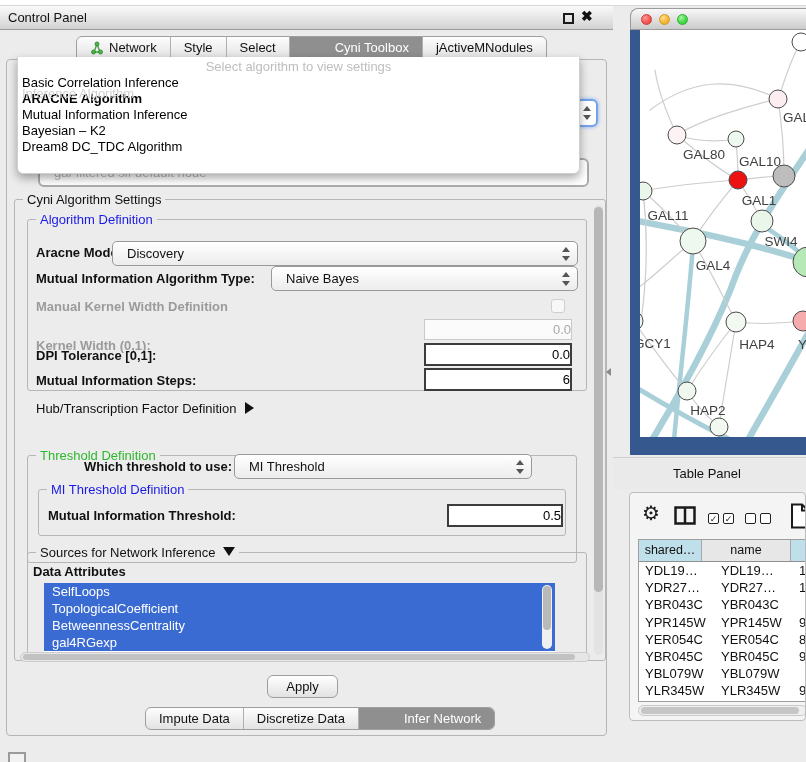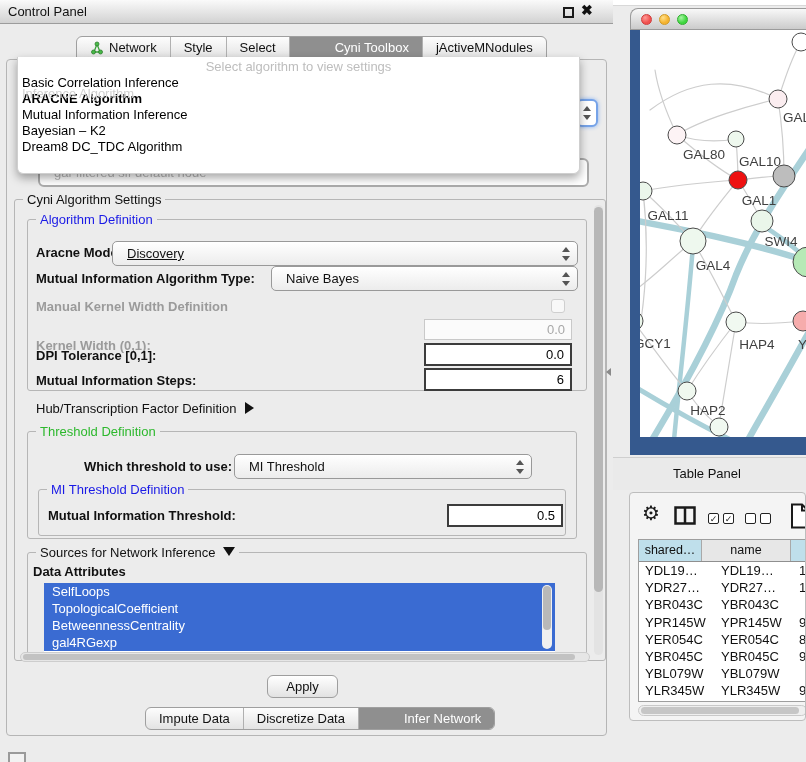--- a/index.html
+++ b/index.html
@@ -2,21 +2,21 @@
 <html><head>
 <meta charset="utf-8">
 <style>
   * { margin:0; padding:0; box-sizing:border-box; }
   html,body { width:806px; height:762px; }
   body { position:relative; background:#ececec; font-family:"Liberation Sans",sans-serif; font-size:13px; color:#111; overflow:hidden; }
 
   .top-strip { position:absolute; left:0; top:0; width:806px; height:6px; background:#ffffff; border-bottom:1px solid #d8d8d8; }
 
   
-  .cp-titlebar { position:absolute; left:0; top:0; width:613px; height:24px;
+  .cp-titlebar { position:absolute; left:0; top:6px; width:613px; height:24px;
     background:linear-gradient(#fafafa,#d2d2d2); border-bottom:1px solid #9c9c9c;padding-left:48px; }
   .cp-title { position:absolute; left:8px; top:4px; font-size:13px; color:#111; }
   .float-btn { position:absolute; left:563px; top:7px; width:11px; height:11px; border:2px solid #1a1a1a; background:transparent; }
   .close-btn { position:absolute; left:581px; top:2px; font-size:14px; font-weight:bold; color:#111; }
 
   .tabgroup { position:absolute; display:flex; height:23px; border:1px solid #9f9f9f;
     background:linear-gradient(#fdfdfd,#e3e3e3); overflow:hidden; }
   .tabgroup.top { left:76px; top:36px; border-radius:6px 6px 0 0; }
   .tabgroup.bottom { left:145px; top:707px; border-radius:6px; }
   .tab { padding:0 13px; line-height:21px; font-size:13px; color:#111; border-left:1px solid #b0b0b0; display:flex; align-items:center; gap:5px; white-space:nowrap; }
@@ -51,21 +51,21 @@
   .lbl.gray { color:#9b9b9b; }
   .lbl.normal { font-weight:normal; }
 
   .combo { position:absolute; border:1px solid #999; border-radius:5px;
     background:linear-gradient(#ffffff,#ececec); box-shadow:inset 0 1px 0 #fff; }
   .combo .cval { display:block; margin-left:14px; line-height:23px; font-size:13px; color:#111; }
   .stepper { position:absolute; right:7px; top:4px; width:9px; height:16px; }
   .stepper::before { content:""; position:absolute; left:1px; top:1px; border-left:4px solid transparent; border-right:4px solid transparent; border-bottom:5px solid #555; }
   .stepper::after  { content:""; position:absolute; left:1px; bottom:1px; border-left:4px solid transparent; border-right:4px solid transparent; border-top:5px solid #555; }
 
-  .field { position:absolute; background:#fff; text-align:right; font-size:13px; line-height:20px; padding-right:6px; }
+  .field { position:absolute; background:#fff; text-align:right; font-size:13px; line-height:20px; }
   .field.dim { border:1px solid #c9c9c9; background:#fbfbfb; color:#a8a8a8; }
   .field.dark { border:2px solid #3c3c3c; color:#000; }
 
   .checkbox { position:absolute; width:14px; height:14px; border:1px solid #cfcfcf; border-radius:3px; background:#f8f8f8; }
 
   .tri-right { display:inline-block; width:0; height:0; border-top:6px solid transparent; border-bottom:6px solid transparent; border-left:9px solid #111; margin-left:9px; vertical-align:-1px; }
   .tri-down  { display:inline-block; width:0; height:0; border-left:6px solid transparent; border-right:6px solid transparent; border-top:9px solid #111; margin-left:7px; vertical-align:1px; }
 
   .vscroll { position:absolute; left:594px; top:205px; width:9px; height:450px; background:#e3e3e3; border-radius:5px; }
   .vscroll .thumb { position:absolute; left:0; top:2px; width:9px; height:385px; background:#b7b7b7; border-radius:5px; }
@@ -179,21 +179,21 @@
   <span class="gtitle">Cyni Algorithm Settings</span>
 </div>
 <div class="vscroll">
     <div class="thumb"></div>
   </div>
 
 <div class="gbox" style="left:27px; top:219px; width:560px; height:172px;">
   <span class="gtitle blue">Algorithm Definition</span>
 </div>
 <span class="lbl" style="left:36px; top:245px;">Aracne Mode:</span>
-<div class="combo" style="left:112px; top:241px; width:466px; height:25px;text-decoration:underline;">
+<div class="combo" style="left:112px; top:241px; width:466px; height:25px;">
   <span class="cval">Discovery</span>
   <span class="stepper"></span>
 </div>
 <span class="lbl" style="left:36px; top:271px;">Mutual Information Algorithm Type:</span>
 <div class="combo" style="left:271px; top:266px; width:307px; height:25px;">
   <span class="cval">Naive Bayes</span>
   <span class="stepper"></span>
 </div>
 <span class="lbl gray" style="left:36px; top:299px;">Manual Kernel Width Definition</span>
 <span class="checkbox" style="left:551px; top:299px;"></span>
@@ -201,21 +201,21 @@
 <div class="field dim" style="left:424px; top:319px; width:148px; height:21px;">0.0</div>
 <span class="lbl" style="left:36px; top:348px;">DPI Tolerance [0,1]:</span>
 <div class="field dark" style="left:424px; top:343px; width:148px; height:23px;">0.0</div>
 <span class="lbl" style="left:36px; top:373px;">Mutual Information Steps:</span>
 <div class="field dark" style="left:424px; top:368px; width:148px; height:23px;">6</div>
 
 <span class="lbl normal" style="left:36px; top:401px;">
   <span>Hub/Transcription Factor Definition</span><span class="tri-right"></span>
 </span>
 
-<div class="gbox" style="left:27px; top:431px; width:550px; height:108px;padding-left:28px;">
+<div class="gbox" style="left:27px; top:455px; width:550px; height:108px;padding-left:28px;">
   <span class="gtitle green">Threshold Definition</span>
 </div>
 <span class="lbl" style="left:84px; top:459px;">Which threshold to use:</span>
 <div class="combo" style="left:234px; top:454px; width:298px; height:25px;">
   <span class="cval">MI Threshold</span>
   <span class="stepper"></span>
 </div>
 <div class="gbox" style="left:38px; top:489px; width:528px; height:47px;">
   <span class="gtitle blue">MI Threshold Definition</span>
 </div>

